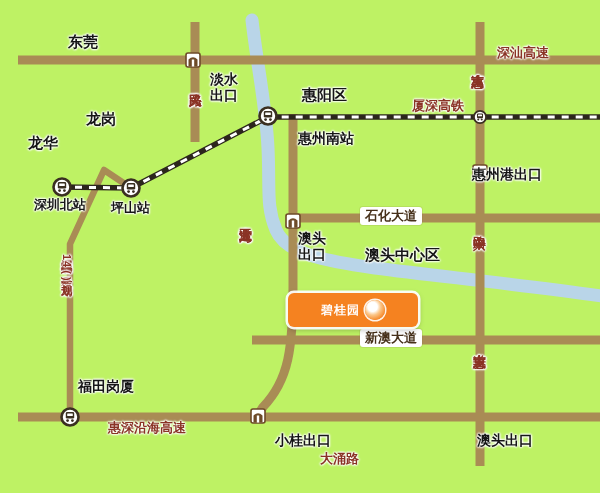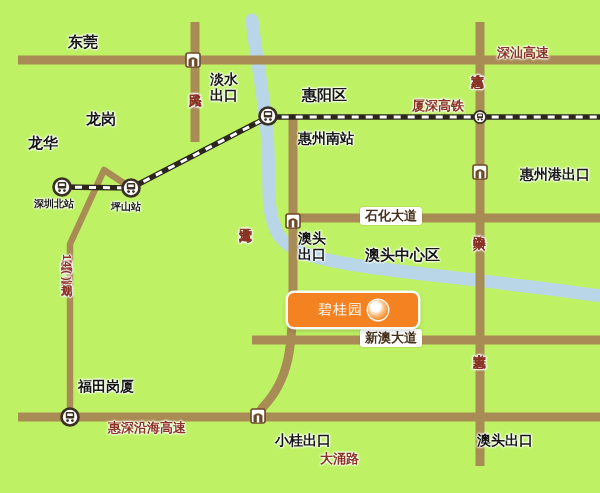--- a/index.html
+++ b/index.html
@@ -3,32 +3,32 @@
 <meta charset="utf-8">
 <style>
   html,body{margin:0;padding:0;background:#fff;}
   .map{position:relative;width:600px;height:493px;background:#bef264;overflow:hidden;
        font-family:"Liberation Sans",sans-serif;}
   .map svg{position:absolute;left:0;top:0;}
   .lbl{position:absolute;white-space:nowrap;line-height:1.15;
        text-shadow:-1px 0 2px #fff,1px 0 2px #fff,0 -1px 2px #fff,0 1px 2px #fff;}
   .place{font-weight:700;color:#161616;font-size:15px;}
   .md{font-size:14px;}
-  .sm{font-size:10px;}
+  .sm{font-size:13px;}
   .wrap2{width:32px;white-space:normal;}
   .rn{font-weight:700;color:#8a3325;font-size:13px;}
   .rn-sm{font-size:11px;letter-spacing:1px;}
   .v{writing-mode:vertical-rl;}
   .pill{position:absolute;background:#ffffff;color:#46301a;font-weight:700;font-size:13px;
         padding:1px 5px;border-radius:3px;line-height:1.2;white-space:nowrap;
         box-shadow:0 0 0 1px rgba(120,95,60,.12);}
   .badge{position:absolute;left:288px;top:293px;width:130px;height:34px;background:#f58220;
          border-radius:6px;display:flex;align-items:center;justify-content:center;gap:5px;
          box-shadow:0 0 0 2.5px rgba(255,255,255,.92),0 2px 6px rgba(0,0,0,.35);}
-  .badge .brand{color:#fff;font-size:14px;font-weight:400;letter-spacing:1px;}
+  .badge .brand{color:#fff;font-size:12px;font-weight:700;letter-spacing:1px;}
   .badge .logo{width:20px;height:20px;border-radius:50%;flex:0 0 auto;
          background:radial-gradient(circle at 38% 34%,#ffffff 0 26%,#fbc78a 45%,#f58220 78%,#e86f10 100%);
          box-shadow:0 0 0 1.5px rgba(255,255,255,.9);}
   .badge .proj{color:#fff;font-size:16px;font-weight:800;letter-spacing:2px;}
 </style>
 </head>
 <body>
 
 <div class="map">
 
@@ -85,21 +85,21 @@
   <div class="lbl place md" style="left:78px;top:378px;">福田岗厦</div>
   <div class="lbl place md" style="left:477px;top:432px;">澳头出口</div>
 
   <div class="lbl place sm" style="left:34px;top:198px;">深圳北站</div>
   <div class="lbl place sm" style="left:111px;top:201px;">坪山站</div>
   <div class="lbl place md" style="left:298px;top:130px;">惠州南站</div>
 
   <div class="lbl place md wrap2" style="left:210px;top:71px;">淡水出口</div>
   <div class="lbl place md wrap2" style="left:298px;top:230px;">澳头出口</div>
   <div class="lbl place md" style="left:230px;top:432px;margin-left:45px;">小桂出口</div>
-  <div class="lbl place md" style="left:472px;top:166px;margin-left:48px;">惠州港出口</div>
+  <div class="lbl place md" style="left:472px;top:166px;">惠州港出口</div>
 
   <div class="lbl rn" style="left:497px;top:46px;">深汕高速</div>
   <div class="lbl rn" style="left:364px;top:99px;margin-left:48px;">厦深高铁</div>
   <div class="lbl rn v" style="left:469px;top:64px;">惠大高速</div>
   <div class="lbl rn v" style="left:187px;top:84px;">人民路</div>
   <div class="lbl rn v" style="left:237px;top:218px;">大亚湾大道</div>
   <div class="lbl rn v" style="left:471px;top:226px;">中兴中路</div>
   <div class="lbl rn v" style="left:471px;top:344px;">安惠大道</div>
   <div class="lbl rn rn-sm v" style="left:60px;top:250px;">深圳地铁14号线(规划)</div>
   <div class="lbl rn" style="left:108px;top:421px;">惠深沿海高速</div>

